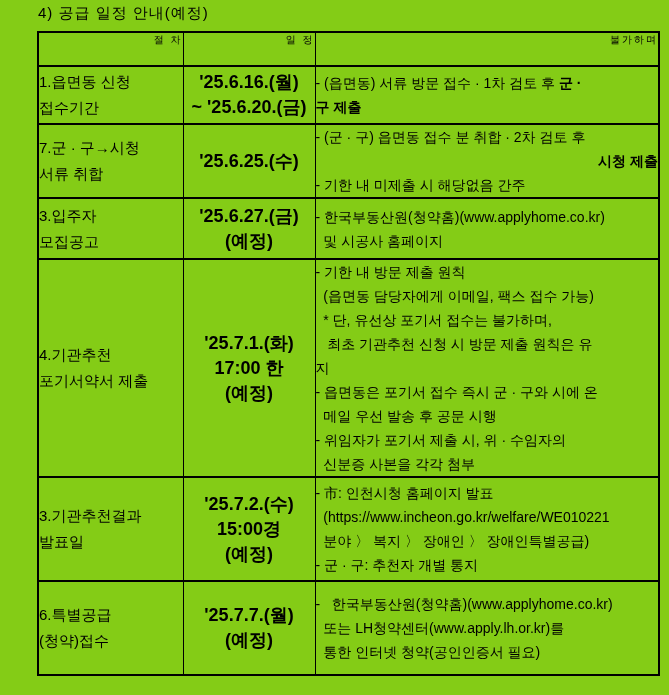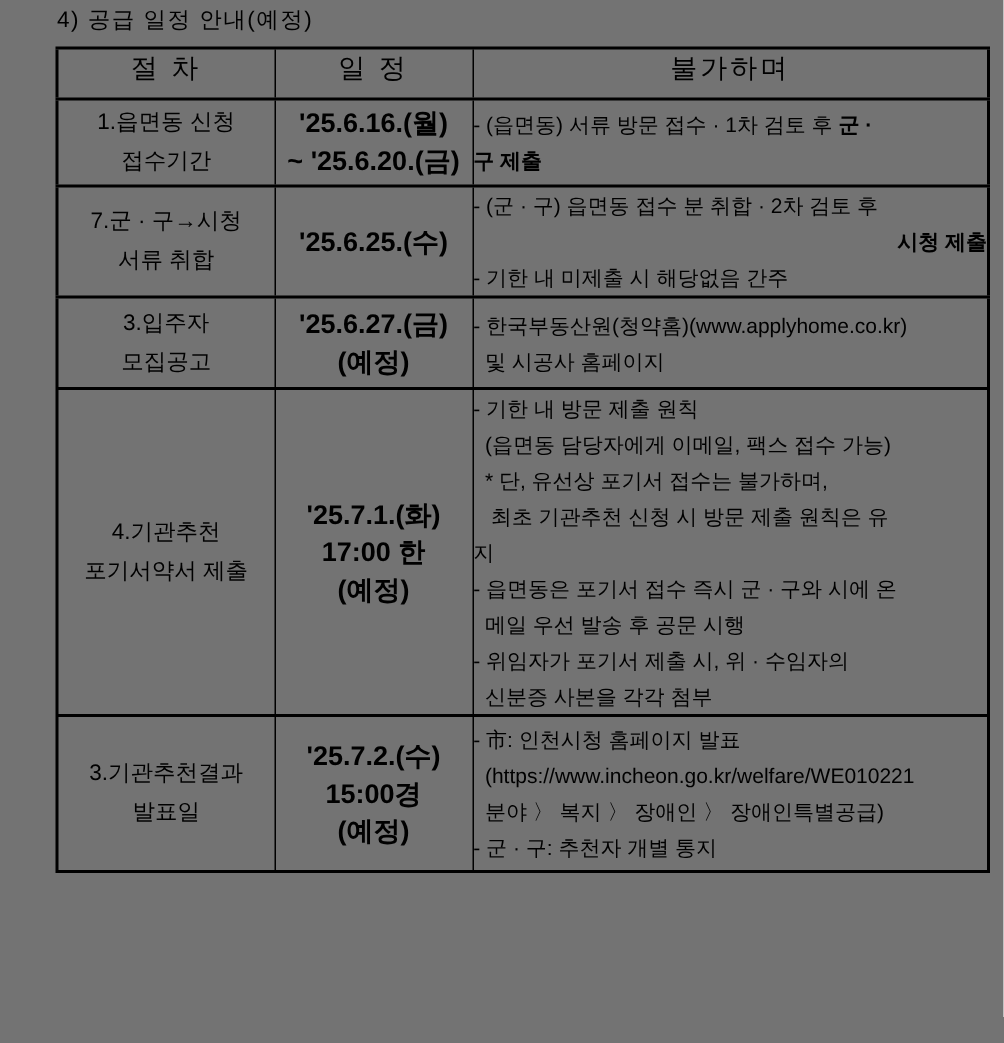--- a/index.html
+++ b/index.html
@@ -4,21 +4,21 @@
 <style>
   html, body {
     margin: 0;
     padding: 0;
     background: #ffffff;
   }
   .page {
     position: relative;
     width: 669px;
     height: 695px;
-    background: #737373;
+    background: #84cc16;
     color: #000000;
     font-family: "Liberation Sans", "DejaVu Sans", sans-serif;
   }
   .doc-title {
     position: absolute;
     left: 38px;
     top: 4px;
     font-size: 15px;
     letter-spacing: 1px;
     white-space: pre;
@@ -36,29 +36,29 @@
   table.sched-table td {
     border: 1px solid #000;
     border-top-width: 2px;
     border-bottom-width: 2px;
     padding: 0;
     overflow: hidden;
   }
   th.hdr {
     height: 32px;
     font-weight: normal;
-    font-size: 18px;
+    font-size: 10px;
     vertical-align: top;
-    text-align: center;
+    text-align: right;
     padding-top: 3px;
     letter-spacing: 2px;
     white-space: pre-line;
   }
   td.proc {
-    text-align: center;
+    text-align: left;
     vertical-align: middle;
     font-size: 15px;
     line-height: 26px;
     white-space: pre-line;
   }
   td.sched {
     text-align: center;
     vertical-align: middle;
     font-size: 18px;
     font-weight: bold;
@@ -165,17 +165,28 @@
 15:00경
 (예정)</td>
         <td class="notes">
             <div class="pre">- 市: 인천시청 홈페이지 발표
   (https://www.incheon.go.kr/welfare/WE010221
   분야 〉 복지 〉 장애인 〉 장애인특별공급)
 - 군 · 구: 추천자 개별 통지</div>
           </td>
       </tr>
 
+      <tr style="height:94px;">
+        <td class="proc">6.특별공급
+(청약)접수</td>
+        <td class="sched">'25.7.7.(월)
+(예정)</td>
+        <td class="notes">
+            <div class="pre">-   한국부동산원(청약홈)(www.applyhome.co.kr)
+  또는 LH청약센터(www.apply.lh.or.kr)를
+  통한 인터넷 청약(공인인증서 필요)</div>
+          </td>
+      </tr>
 
     </tbody>
   </table>
 
 </div>
 
 </body></html>

